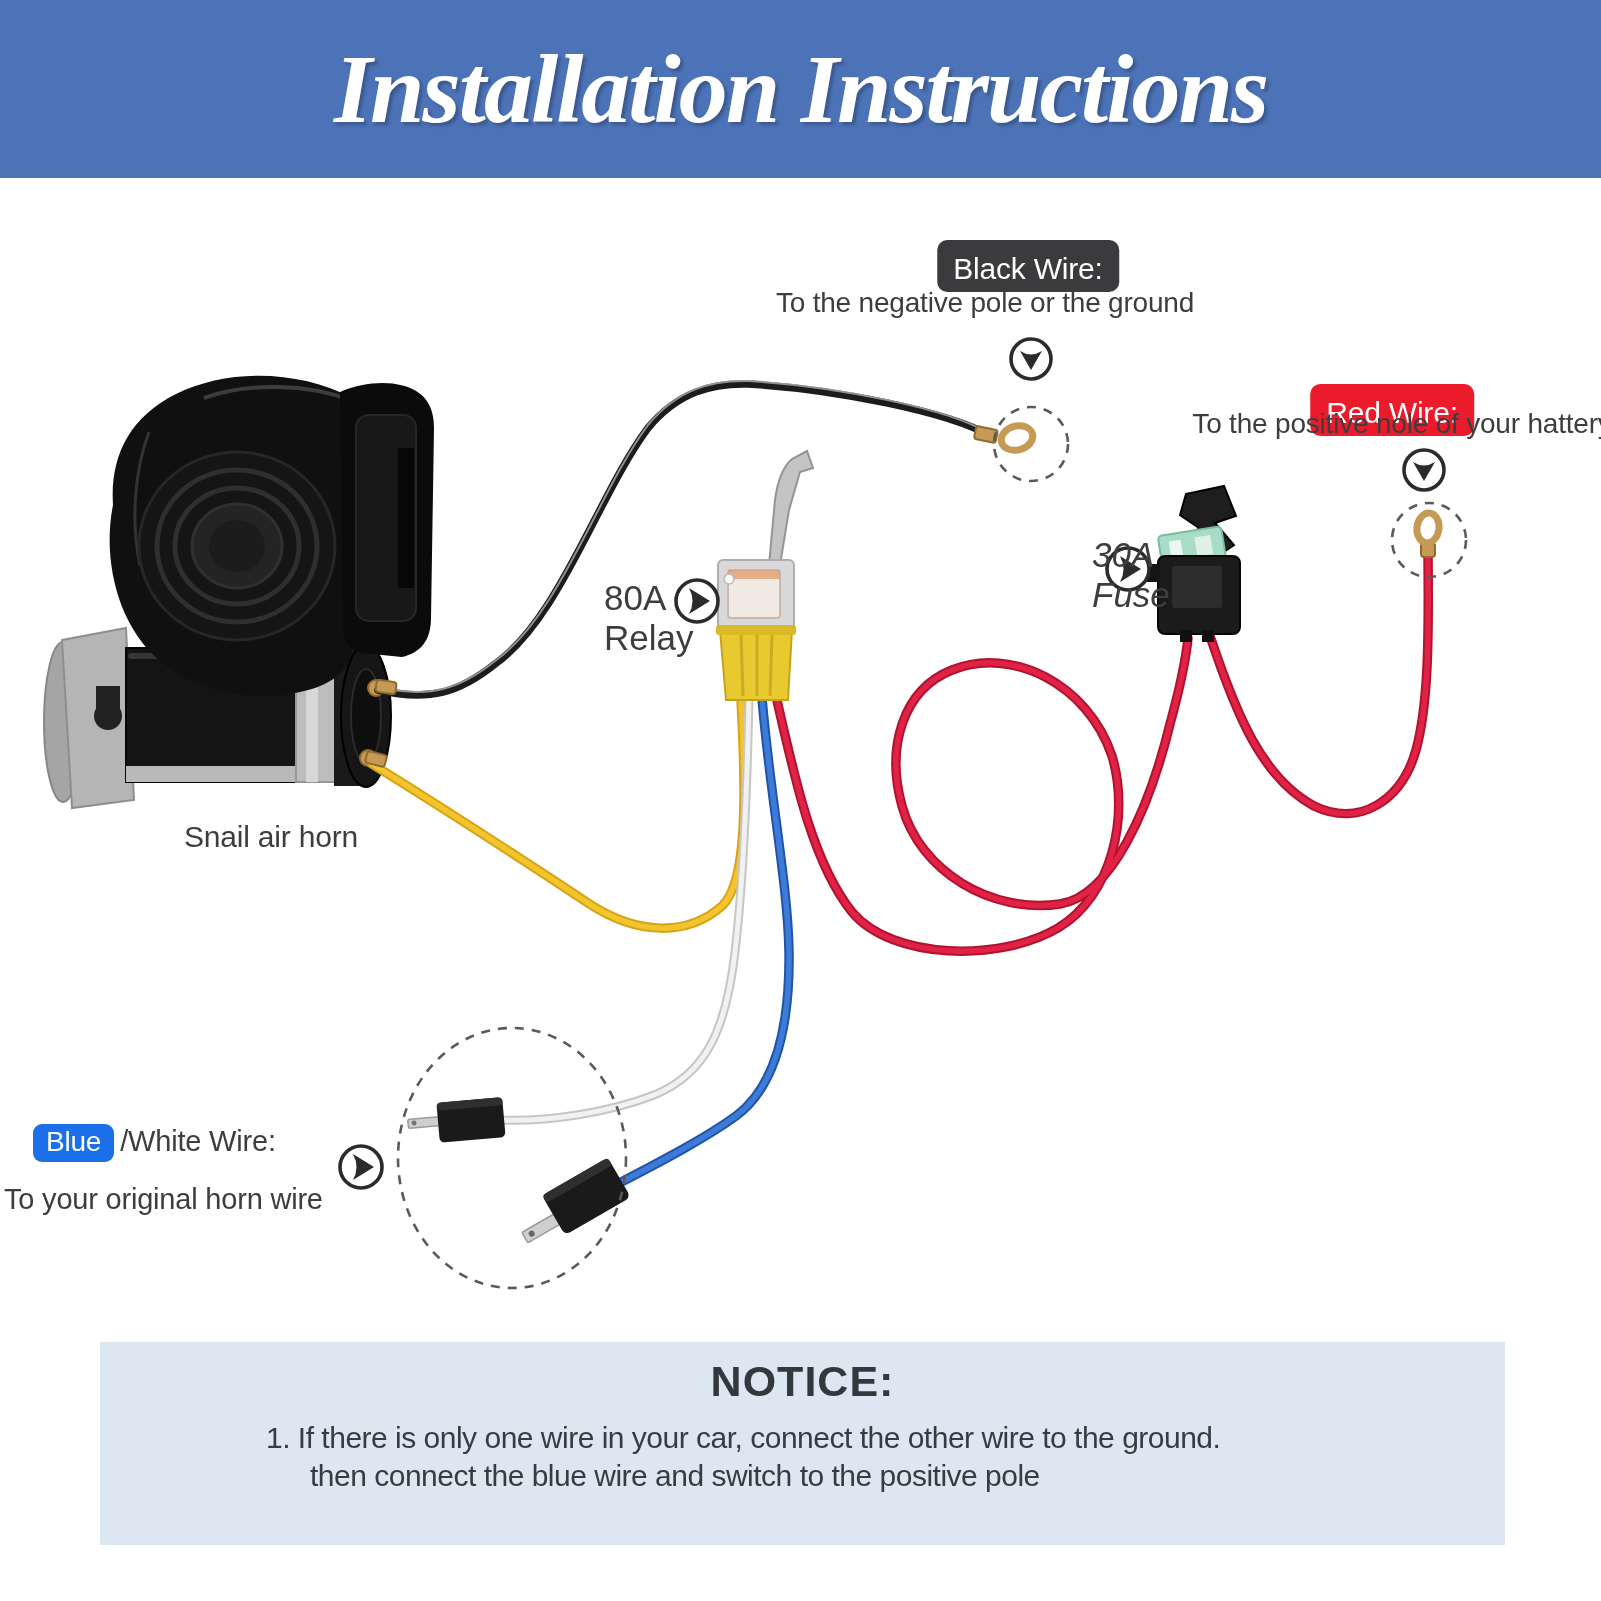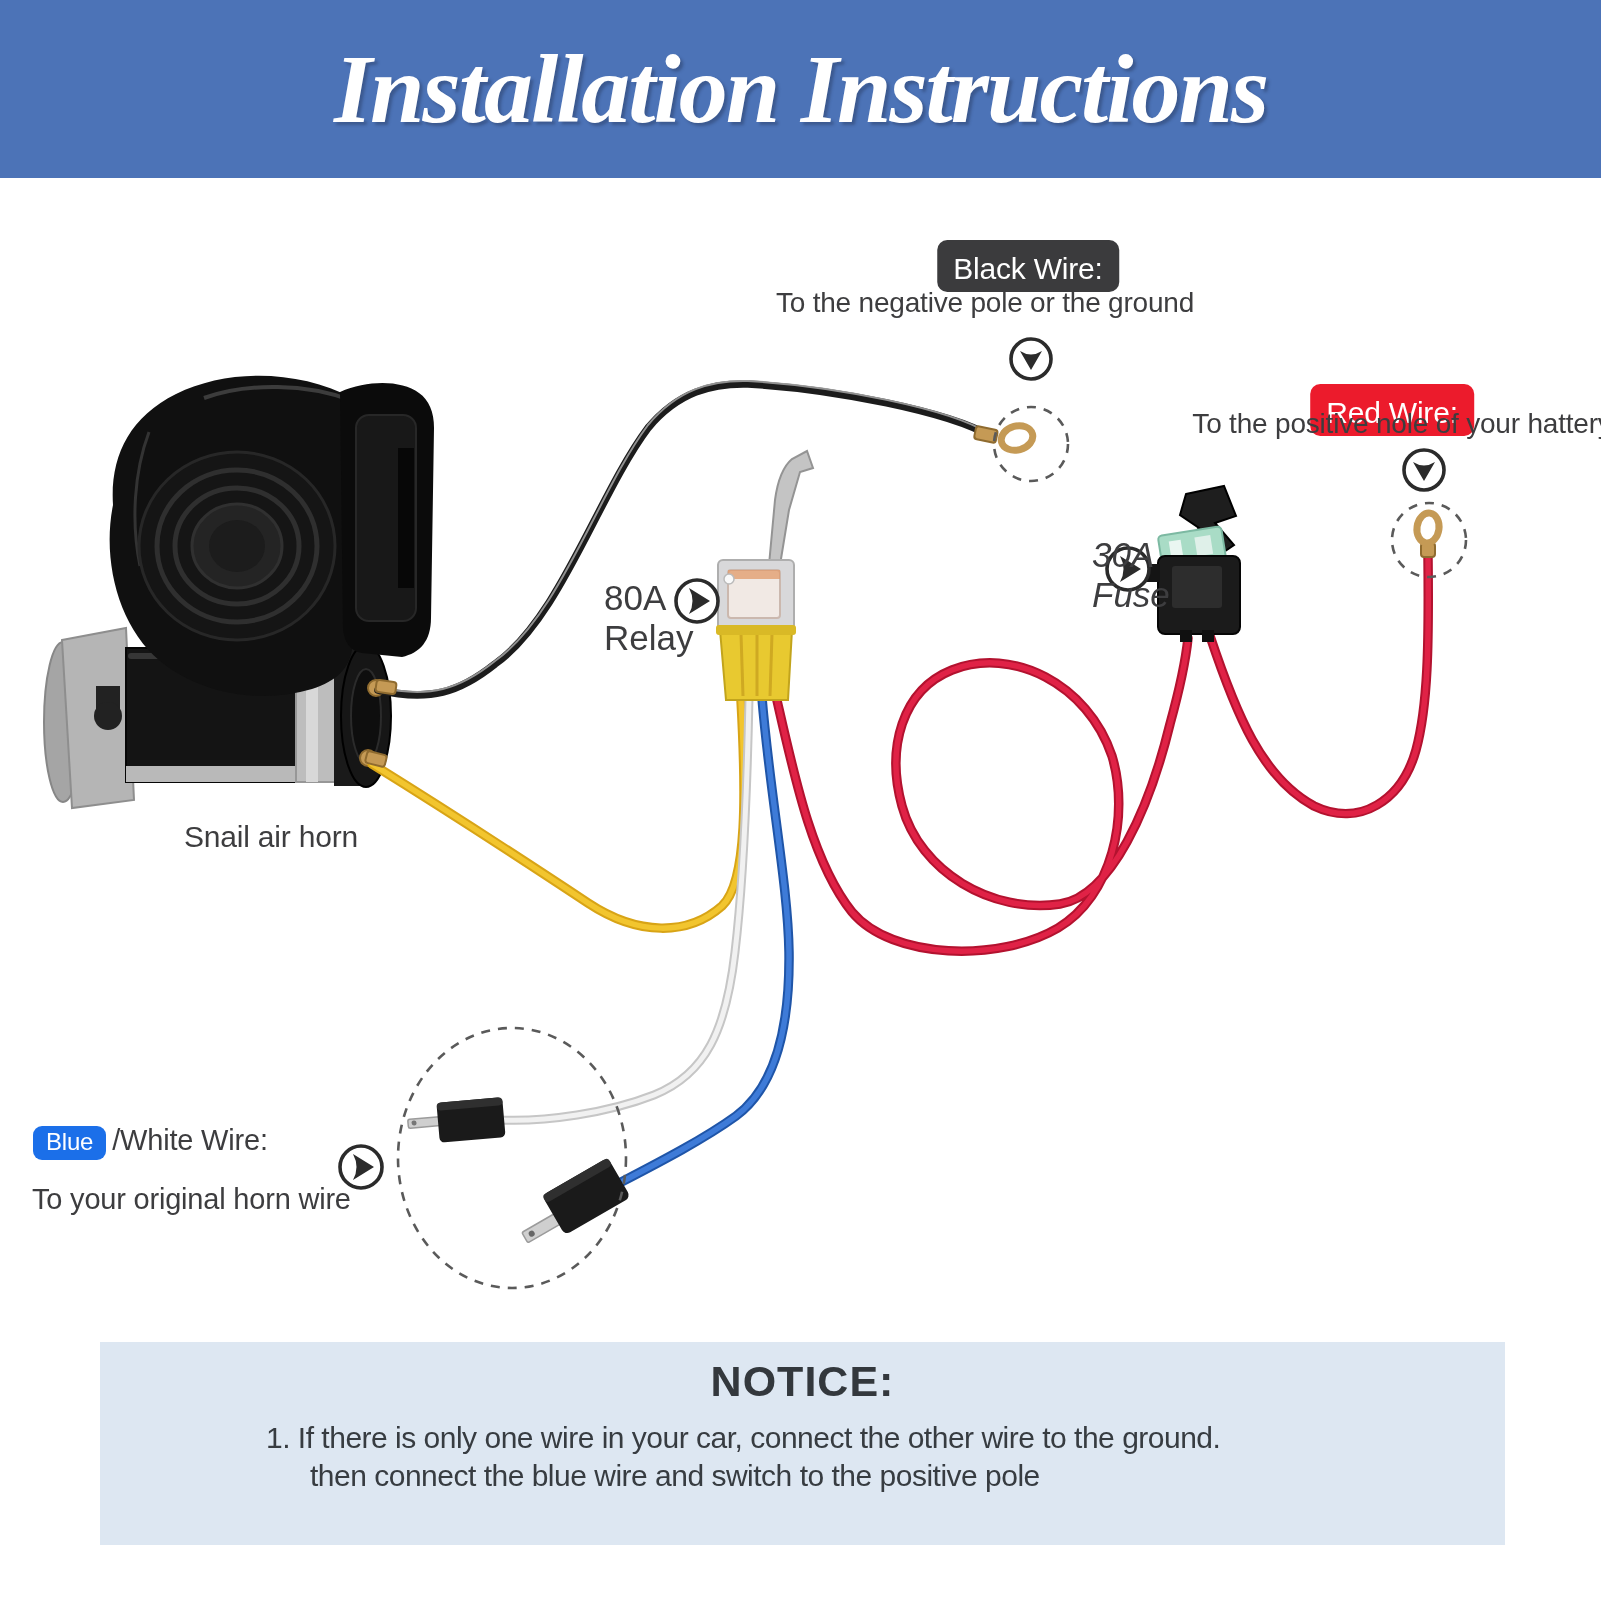--- a/index.html
+++ b/index.html
@@ -10,21 +10,21 @@
           display:flex;align-items:center;justify-content:center;}
   #header .title{font-family:Liberation Serif, serif;font-weight:bold;font-style:italic;
           font-size:98px;color:#ffffff;letter-spacing:-2px;
           text-shadow:3px 3px 3px rgba(30,40,70,0.35);white-space:nowrap;}
   
   .lbl{position:absolute;color:var(--label-text);font-size:28px;letter-spacing:-0.2px;white-space:nowrap;}
   .centered{transform:translateX(-50%);}
   .badge{display:inline-block;color:#fff;border-radius:10px;padding:12px 16px 6px 16px;font-size:30px;}
   .badge-black{background:var(--badge-black);}
   .badge-red{background:var(--badge-red);}
-  .badge-blue{background:var(--badge-blue);border-radius:9px;padding:2px 13px 4px 13px;font-size:24px;}
+  .badge-blue{background:var(--badge-blue);border-radius:9px;padding:2px 13px 4px 13px;font-size:28px;}
   .two-line{font-size:35px;line-height:1.13;letter-spacing:0;}
   
   .stroke{fill:none;stroke-linecap:round;stroke-linejoin:round;}
   .w-black{stroke:var(--wire-black);stroke-width:7.5;}
   .w-black-sheen{stroke:#a6a6a6;stroke-width:2;opacity:0.85;}
   .w-yellow-o{stroke:var(--wire-yellow-dark);stroke-width:9.5;}
   .w-yellow-i{stroke:var(--wire-yellow);stroke-width:5.5;}
   .w-white-o{stroke:var(--wire-white-dark);stroke-width:9;}
   .w-white-i{stroke:var(--wire-white);stroke-width:5;}
   .w-blue-o{stroke:var(--wire-blue-dark);stroke-width:9.5;}
@@ -230,21 +230,21 @@
   <div class="lbl two-line" style="left:1092px;top:535px;font-style:italic;">
     <div>30A</div>
     <div>Fuse</div>
   </div>
 
   <div class="lbl" style="left:160px;top:820px;font-size:30px;margin-left:24px;">Snail air horn</div>
 
   <div class="lbl" style="left:33px;top:1124px;font-size:29px;">
     <span class="badge badge-blue">Blue</span><span style="margin-left:6px;">/White Wire:</span>
   </div>
-  <div class="lbl" style="left:32px;top:1183px;font-size:29px;">To your original horn wire</div>
+  <div class="lbl" style="left:4px;top:1183px;font-size:29px;">To your original horn wire</div>
 
   <div id="notice">
     <div class="ntitle">NOTICE:</div>
     <div class="items">
       <div>1. If there is only one wire in your car, connect the other wire to the ground.</div>
       <div class="indent">then connect the blue wire and switch to the positive pole</div>
     </div>
   </div>
 
 </div>

